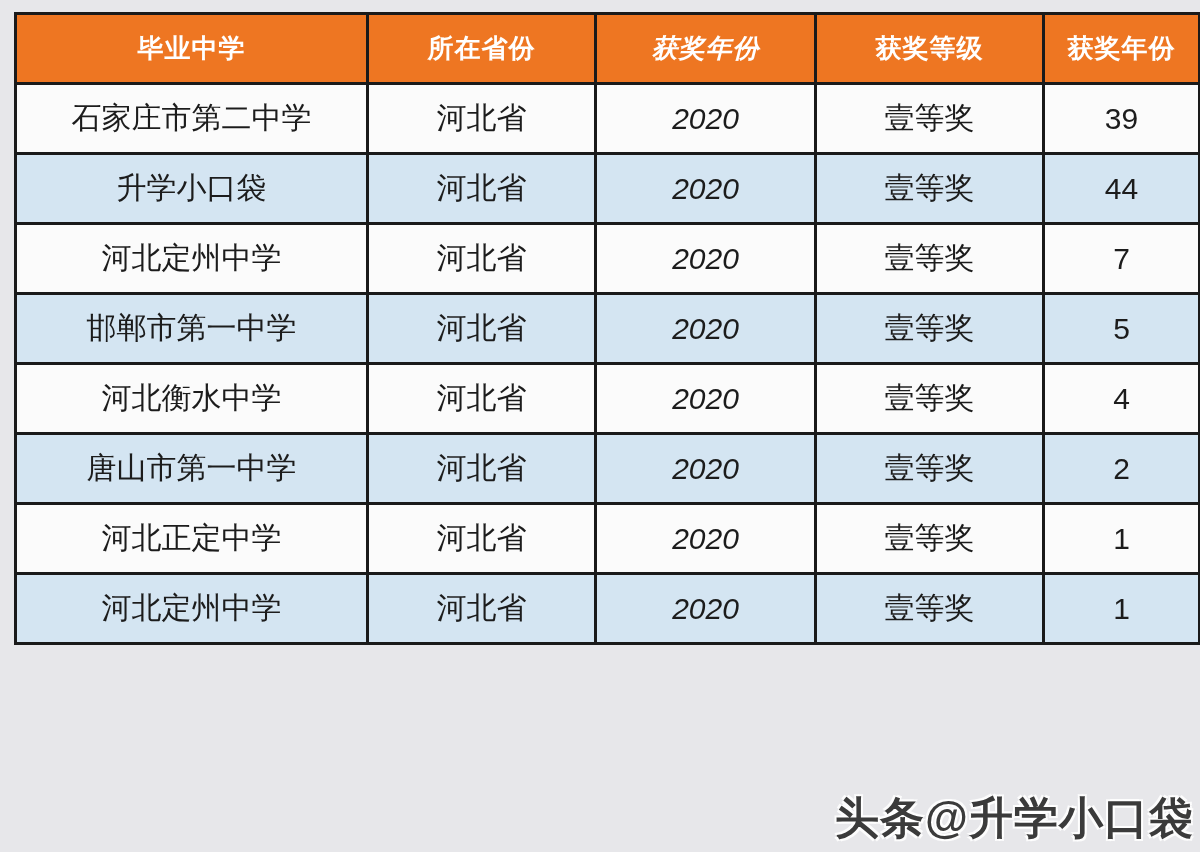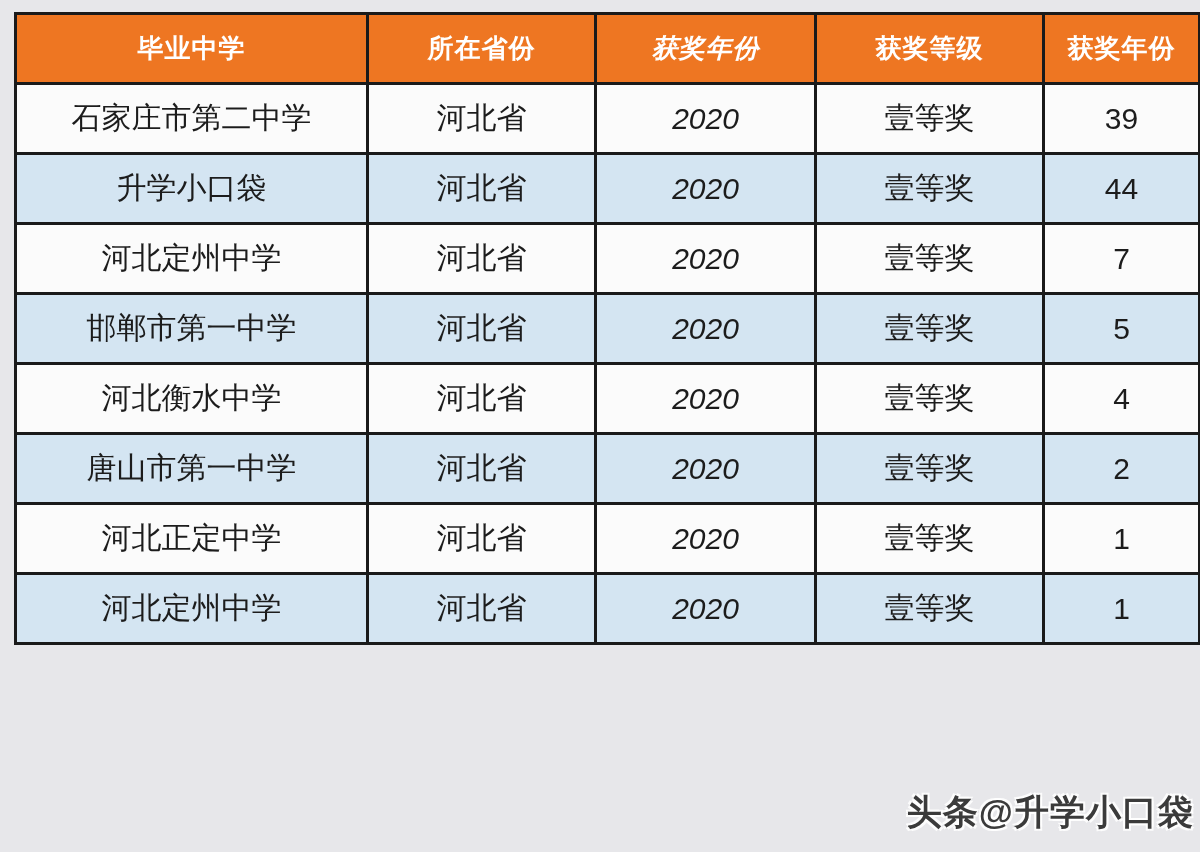--- a/index.html
+++ b/index.html
@@ -58,21 +58,21 @@
   th:nth-child(1),td:nth-child(1){width:352px;}
   th:nth-child(2),td:nth-child(2){width:228px;}
   th:nth-child(3),td:nth-child(3){width:220px;font-style:italic;}
   th:nth-child(4),td:nth-child(4){width:228px;}
   th:nth-child(5),td:nth-child(5){width:156px;}
   .watermark{
     position:absolute;
     right:6px;
     top:789px;
     z-index:5;
-    font-size:35px;
+    font-size:44px;
     font-weight:700;
     color:var(--watermark_text_color);
     letter-spacing:1px;
     text-shadow:
       -2px -2px 0 rgba(255,255,255,.85),
        2px -2px 0 rgba(255,255,255,.85),
       -2px  2px 0 rgba(255,255,255,.85),
        2px  2px 0 rgba(255,255,255,.85);
     pointer-events:none;
   }

